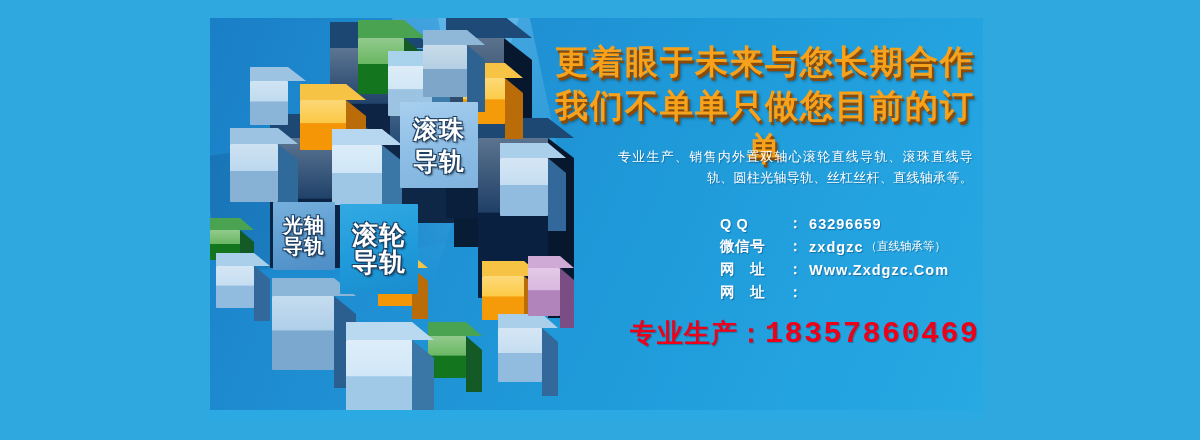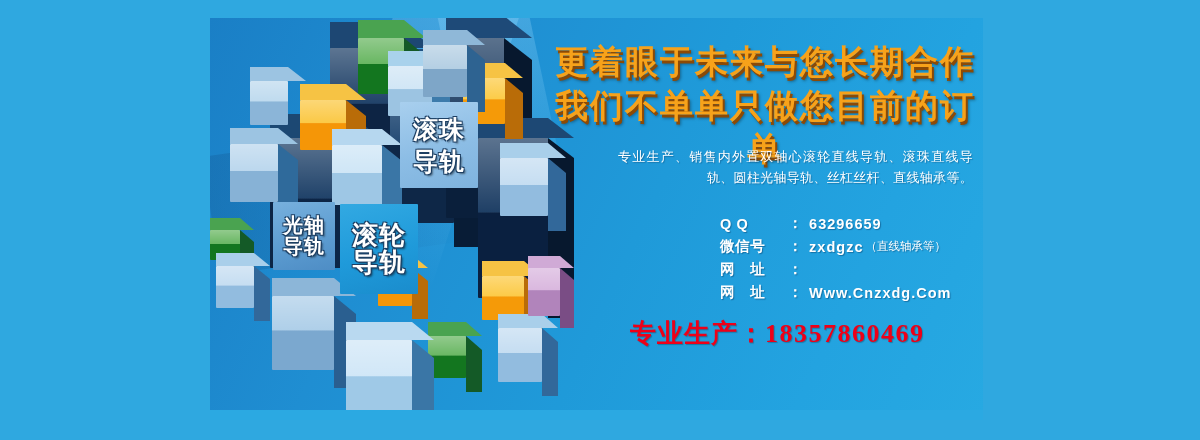--- a/index.html
+++ b/index.html
@@ -89,22 +89,22 @@
   .crow .colon{margin-right:6px;}
   .crow .val{font-family:"Liberation Sans","DejaVu Sans",sans-serif;letter-spacing:1px;}
   .crow .note{font-size:11.5px;font-weight:normal;letter-spacing:0;margin-left:2px;}
 
   .phone{
     position:absolute;left:90px;top:298px;width:350px;
     color:#ee0018;font-weight:bold;white-space:nowrap;
   }
   .phone .plabel{font-size:26px;letter-spacing:1px;
     text-shadow:1px 1px 1px rgba(0,0,0,.25);}
-  .phone .pnum{font-size:26px;letter-spacing:1.5px;
-    font-family:Liberation Serif, serif;
+  .phone .pnum{font-size:30px;letter-spacing:1.5px;
+    font-family:Liberation Mono, monospace;
     text-shadow:1px 1px 1px rgba(0,0,0,.25);}
 </style>
 </head>
 <body>
 
 <div class="stage">
 
   <div class="banner">
 
     <div class="sweep a"></div>
@@ -291,26 +291,26 @@
         <div class="crow">
           <span class="lbl">微信号</span>
           <span class="colon">：</span>
           <span class="val">zxdgzc</span>
           <span class="note">（直线轴承等）</span>
         </div>
 
         <div class="crow">
           <span class="lbl">网　址</span>
           <span class="colon">：</span>
+          <span class="val">Www.Zxdgzc.Com</span>
         </div>
 
         <div class="crow">
           <span class="lbl">网　址</span>
           <span class="colon">：</span>
-          <span class="val">Www.Cnzxdg.Com</span>
         </div>
       </div>
 
       <div class="phone">
         <span class="plabel">专业生产：</span><span class="pnum">18357860469</span>
       </div>
 
     </div>
 
     <div class="banner-bottom-strip"></div>

